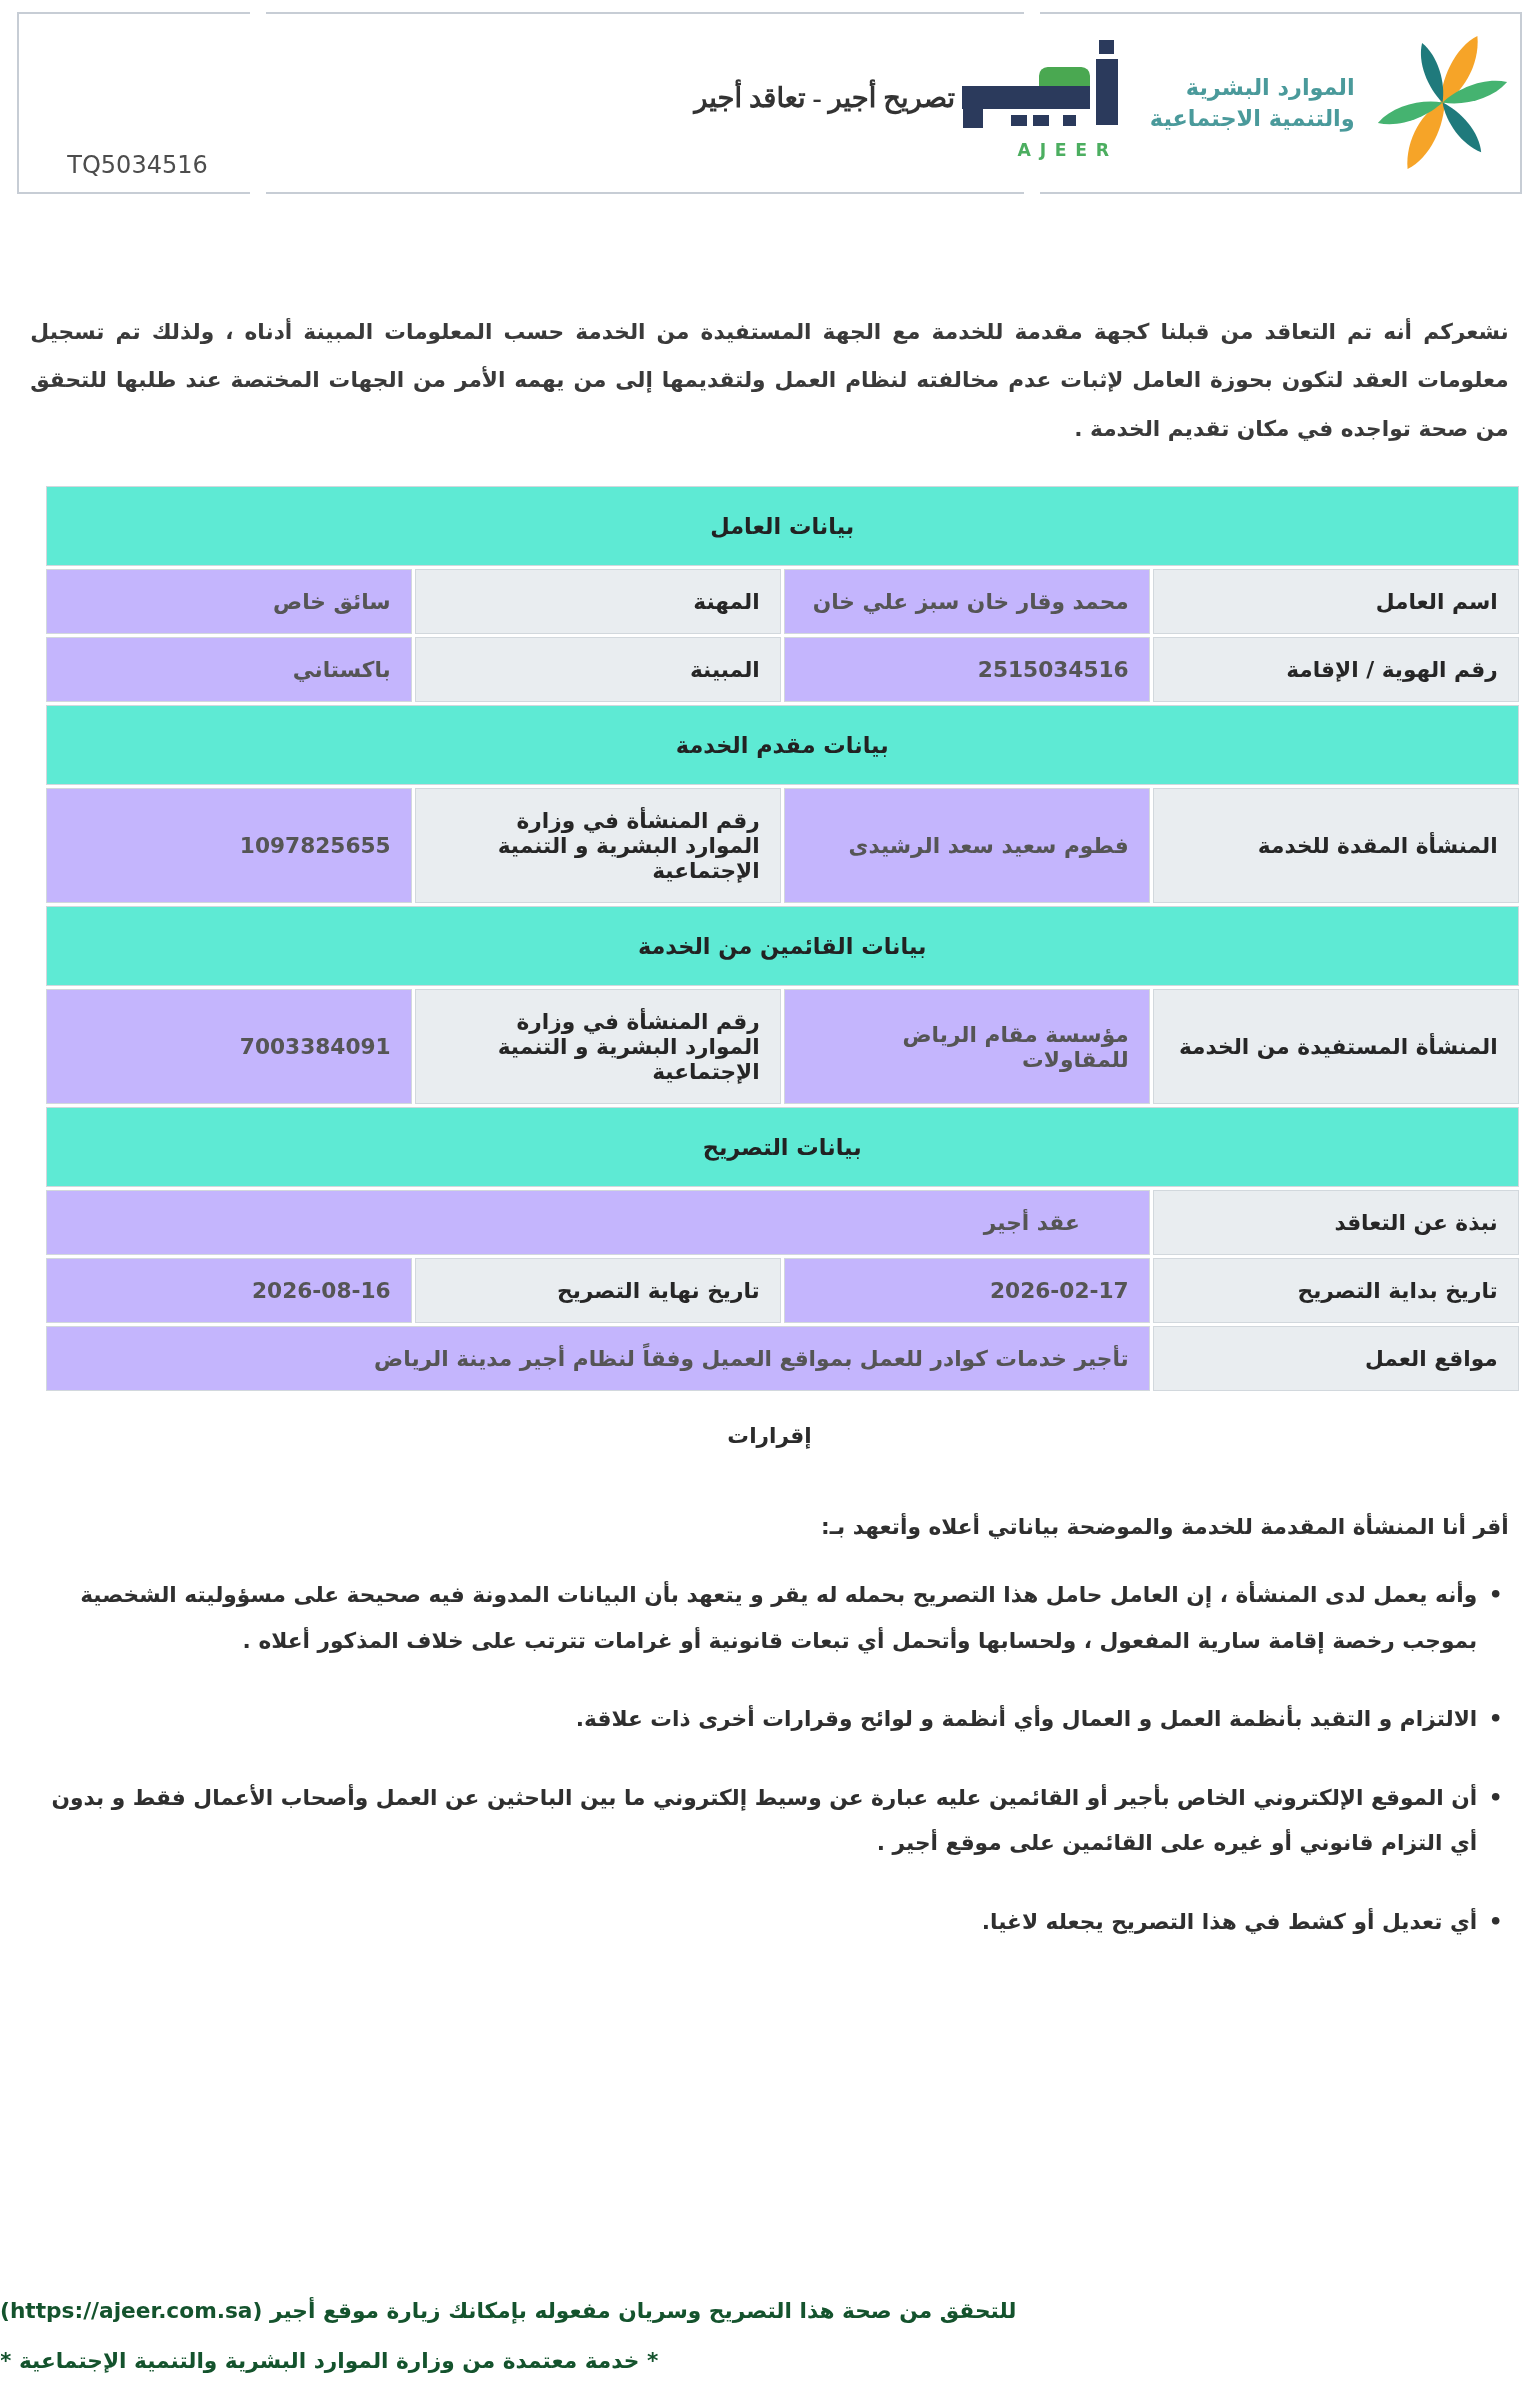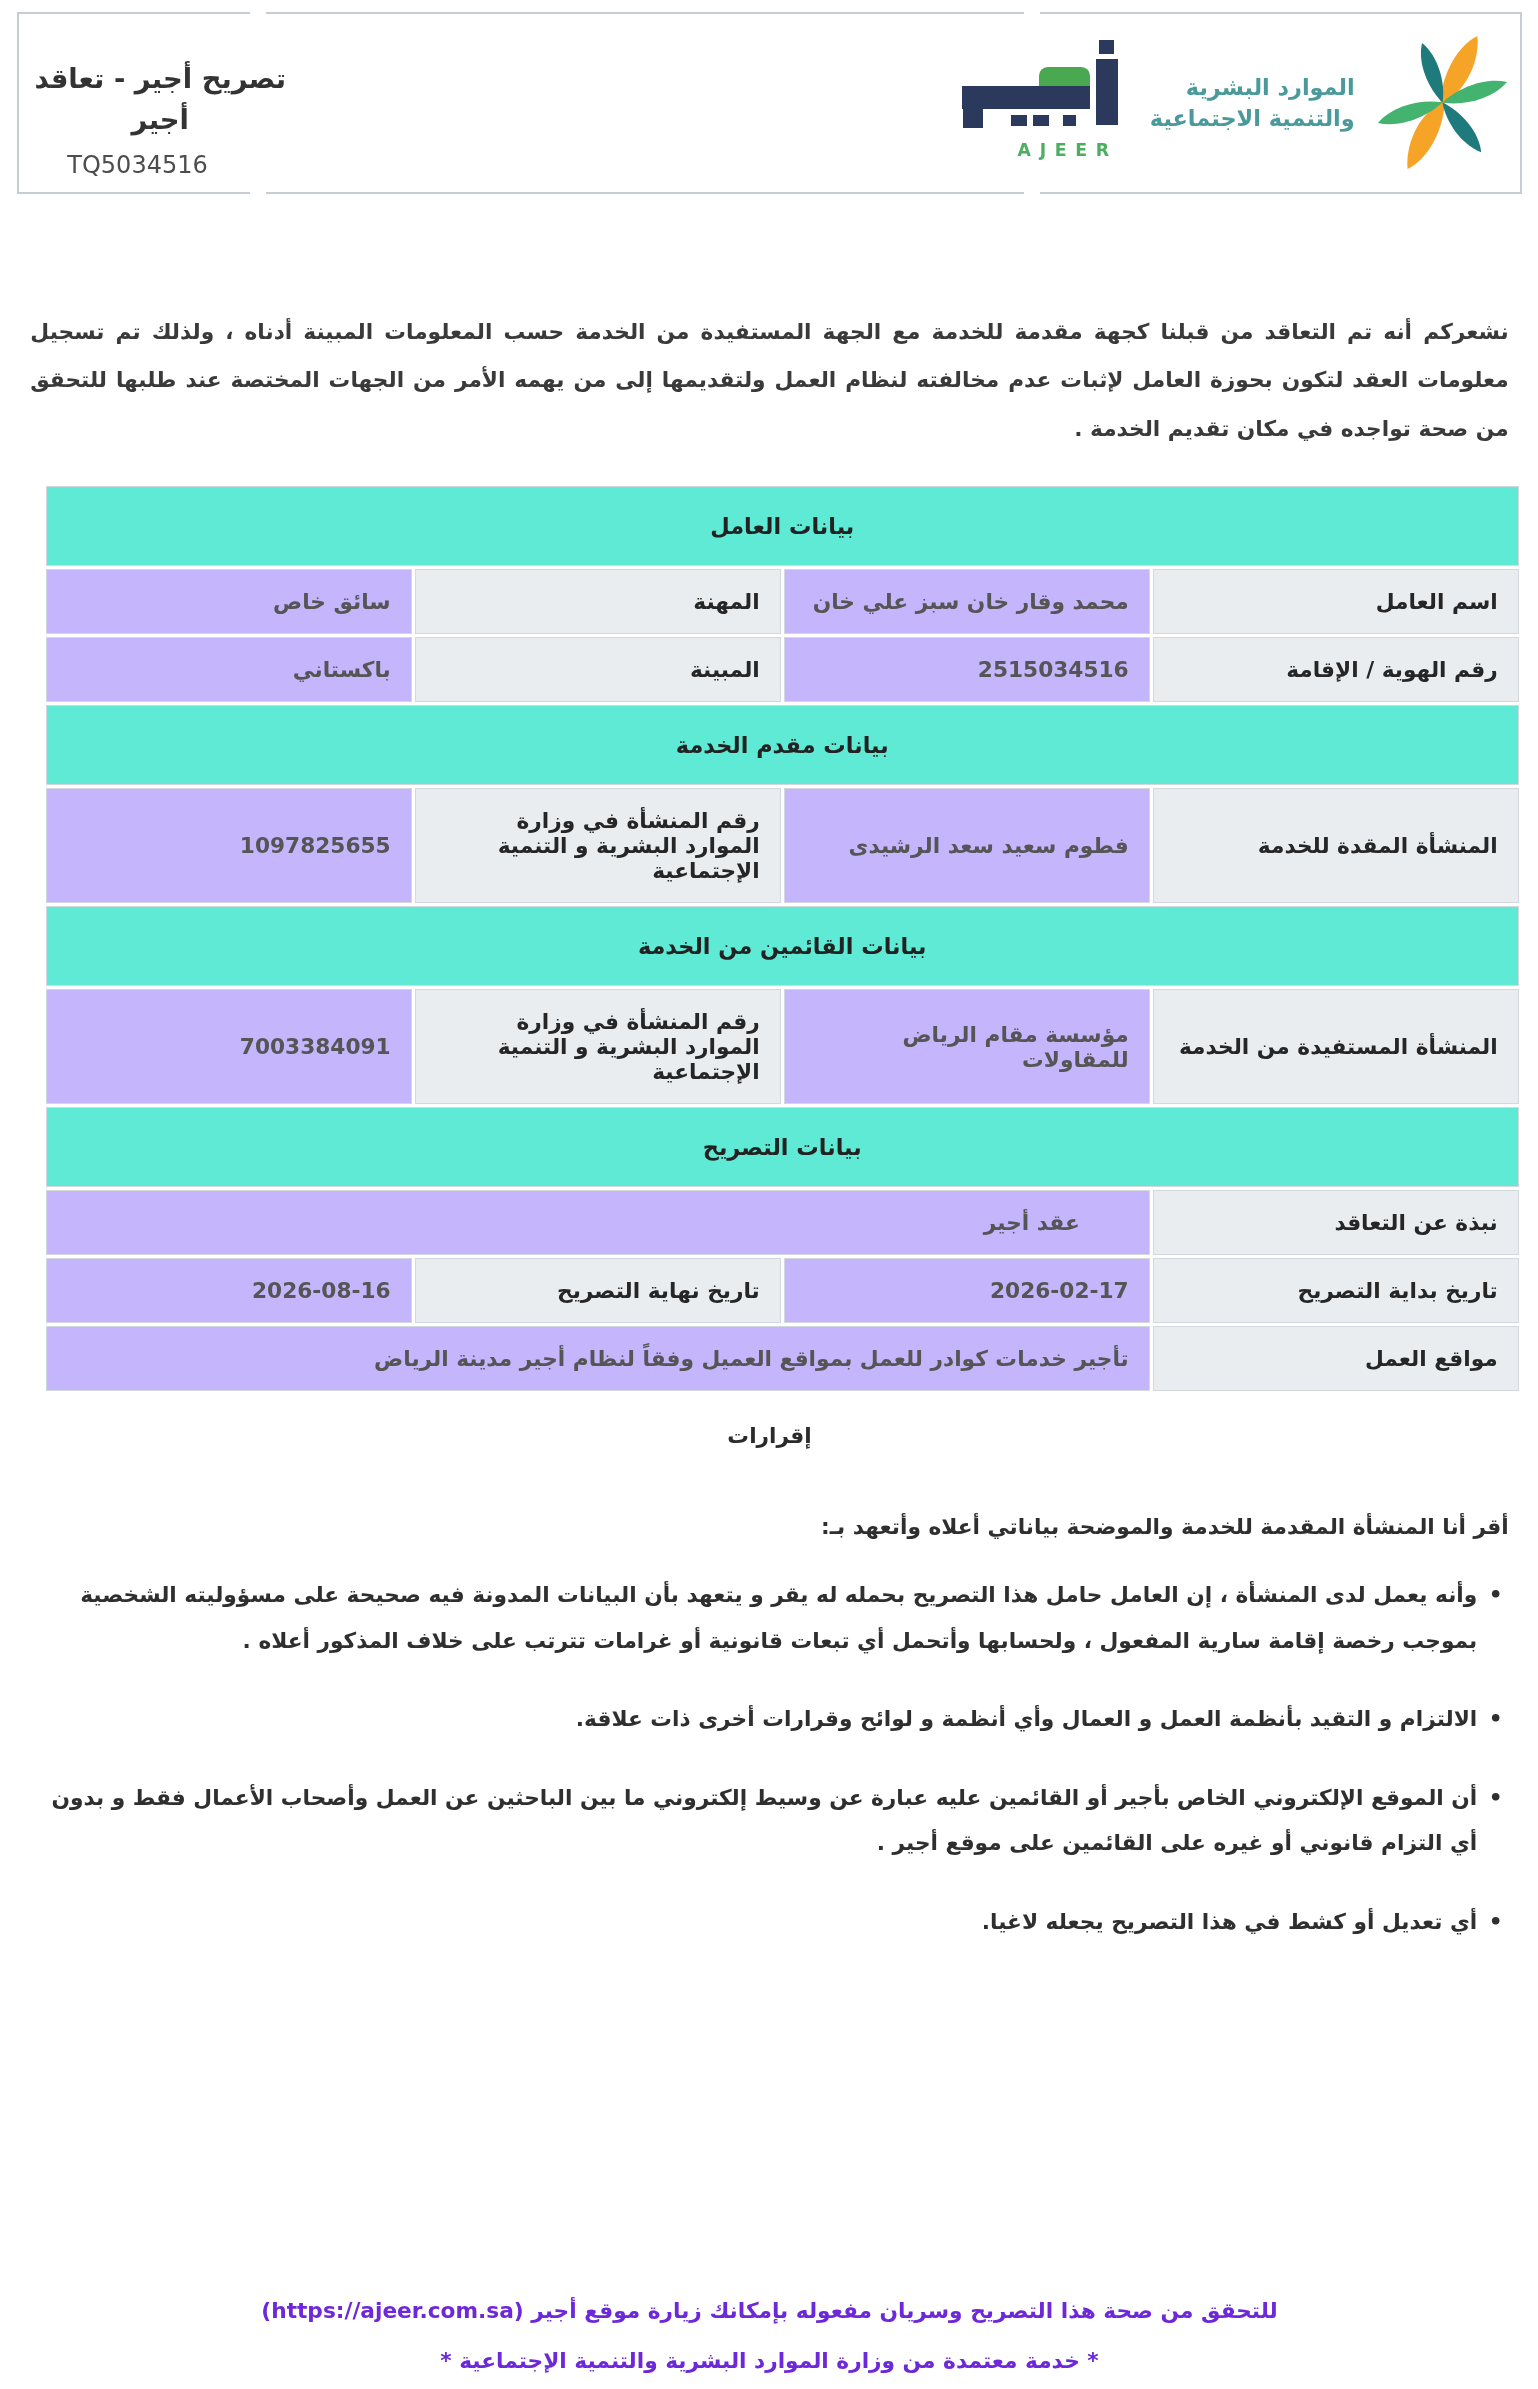--- a/index.html
+++ b/index.html
@@ -58,23 +58,24 @@
   .ajeer-latin {
     position: absolute; bottom: 10px; right: 7.2px;
     color: #4cae60; font-size: 17.3px; font-weight: 700; letter-spacing: 8.7px;
     direction: ltr; text-align: left;
   }
 
   .title-block {
     flex: 1;
     display: flex;
     align-items: center;
-    justify-content: flex-end;
+    justify-content: flex-start;
     height: 100%;
     padding-bottom: 7.2px;
+    font-family: Liberation Serif, serif;
   }
   .doc-title {
     font-size: 27.4px;
     font-weight: 700;
     color: #333333;
     text-align: center;
     max-width: 282px;
     line-height: 1.5;
   }
   .doc-number {
@@ -159,24 +160,24 @@
     line-height: 2.1;
     text-align: right;
   }
   .decl-item .bullet { flex: 0 0 auto; font-size: 21.7px; line-height: 2.1; }
 
   
   .doc-footer {
     position: absolute;
     left: 0; right: 0;
     bottom: 16px;
-    text-align: center;
-    font-size: 21.7px;
-    font-weight: 700;
-    color: #6d28d9;
+    text-align: left;
+    font-size: 21.7px;
+    font-weight: 700;
+    color: #14532d;
   }
   .doc-footer .line1 { margin-bottom: 24.6px; }
 </style>
 </head>
 <body>
 
 <div class="page">
 
   <div class="doc-header">
     <span class="border-gap gap-top-1"></span>

